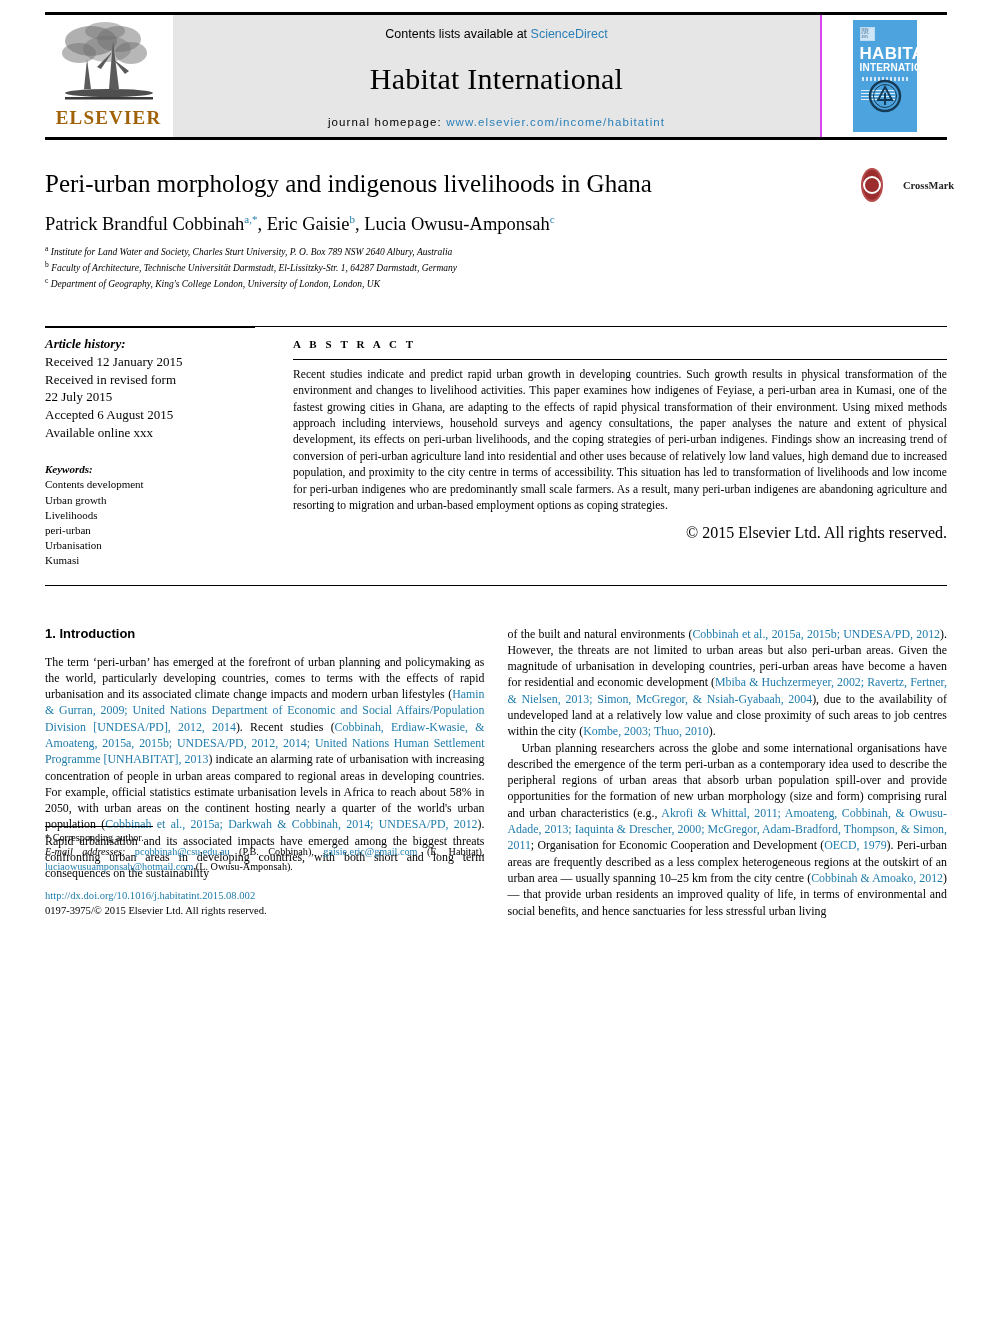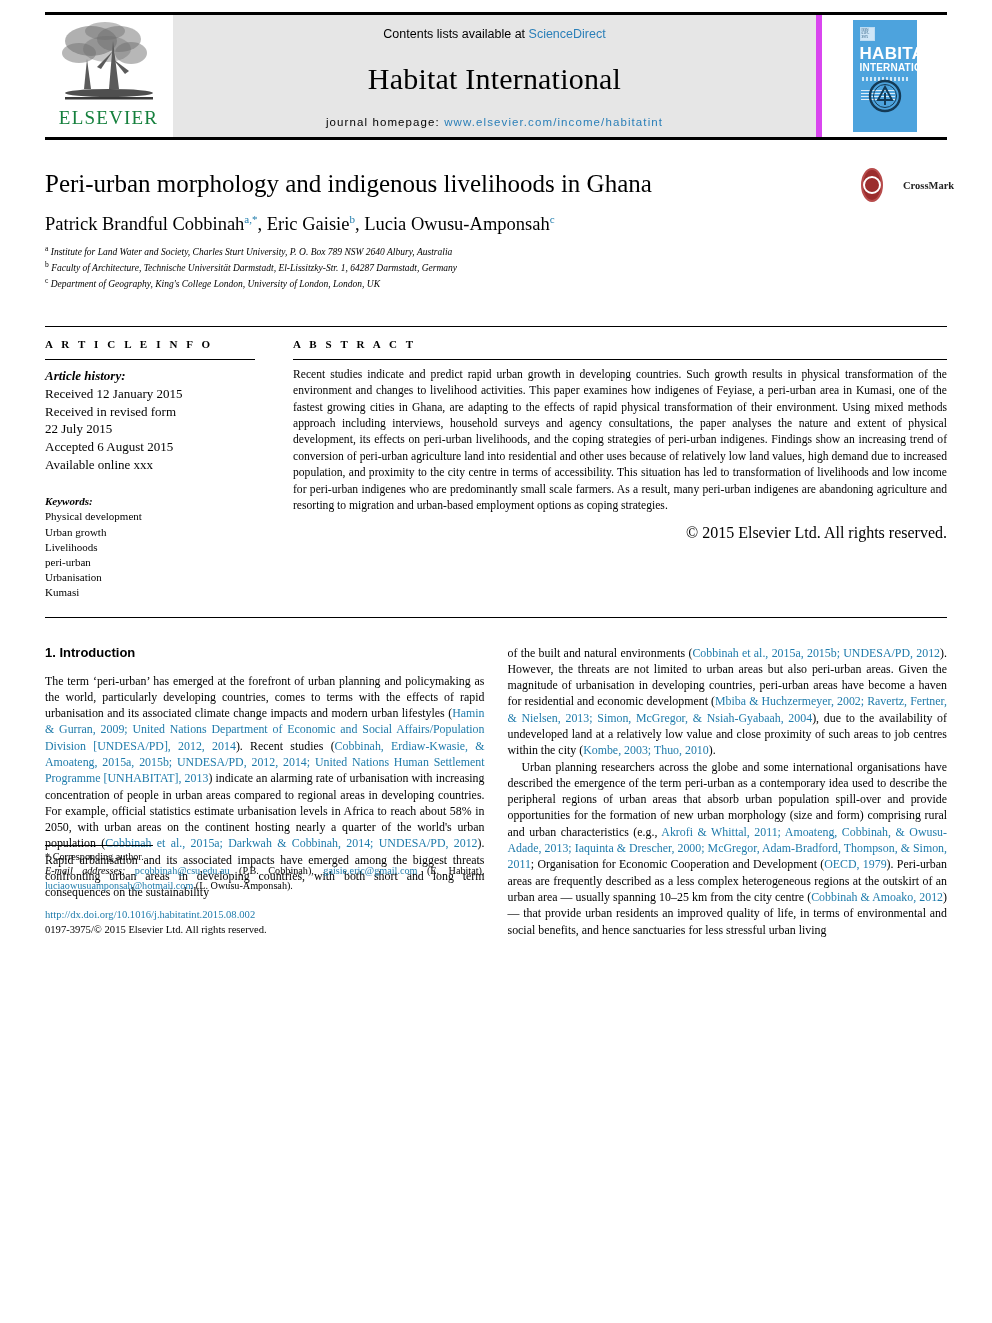--- a/index.html
+++ b/index.html
@@ -41,36 +41,37 @@
     display: flex;
     flex-direction: column;
     align-items: center;
     justify-content: flex-start;
     padding-top: 4px;
     background: #fff;
   }
   .tree-svg { display:block; }
   .elsevier-word {
     font-family: "Liberation Serif", serif;
-    color: #15803d;
+    color: #a16207;
     font-size: 19px;
     letter-spacing: 1.2px;
     margin-top: 1px;
     line-height: 1;
+    font-weight: bold;
   }
   .center-cell {
     flex: 1 1 auto;
     background: #e6e6e6;
     display: flex;
     flex-direction: column;
     align-items: center;
     justify-content: space-between;
     padding: 12px 0 9px 0;
     border-left: 1px solid #fff;
-    border-right: 6px solid #d946ef;
+    border-right: 2px solid #d946ef;
   }
   .contents-line {
     font-family: "Liberation Sans", sans-serif;
     font-size: 12.5px;
     color: #000;
   }
   .contents-line .sd { color: #2a7fb8; }
   .journal-name {
     font-family: "Liberation Serif", serif;
     font-size: 30px;
@@ -209,21 +210,21 @@
     font-size: 16px;
     padding-top: 9px;
   }
   .after-abstract-rule {
     border-bottom: 1px solid #000;
     margin-top: 16px;
   }
 
   
   .body-cols {
-    margin-top: 27px;
+    margin-top: 40px;
     display: flex;
     gap: 23px;
   }
   .col { flex: 1 1 0; min-width: 0; position: relative; }
   .sec-title {
     font-family: "Liberation Sans", sans-serif;
     font-size: 13px;
     font-weight: bold;
     margin: 0 0 13px 0;
   }
@@ -326,33 +327,32 @@
     <div class="affils">
       <div><sup>a</sup> <span>Institute for Land Water and Society, Charles Sturt University, P. O. Box 789 NSW 2640 Albury, Australia</span></div>
       <div><sup>b</sup> <span>Faculty of Architecture, Technische Universität Darmstadt, El-Lissitzky-Str. 1, 64287 Darmstadt, Germany</span></div>
       <div><sup>c</sup> <span>Department of Geography, King's College London, University of London, London, UK</span></div>
     </div>
   </div>
 
   <div class="info-abstract">
 
     <div class="info-col">
-      <div class="sec-head">A R T I C L E   I N F O</div>
       <div class="thin-rule"></div>
       <div class="hist">
         <div class="lab">Article history:</div>
         <div>Received 12 January 2015</div>
         <div>Received in revised form</div>
         <div>22 July 2015</div>
         <div>Accepted 6 August 2015</div>
         <div>Available online xxx</div>
       </div>
       <div class="kw">
         <div class="lab">Keywords:</div>
-        <div>Physical development</div>
+        <div>Contents development</div>
         <div>Urban growth</div>
         <div>Livelihoods</div>
         <div>peri-urban</div>
         <div>Urbanisation</div>
         <div>Kumasi</div>
       </div>
     </div>
 
     <div class="abs-col">
       <div class="sec-head">A B S T R A C T</div>

